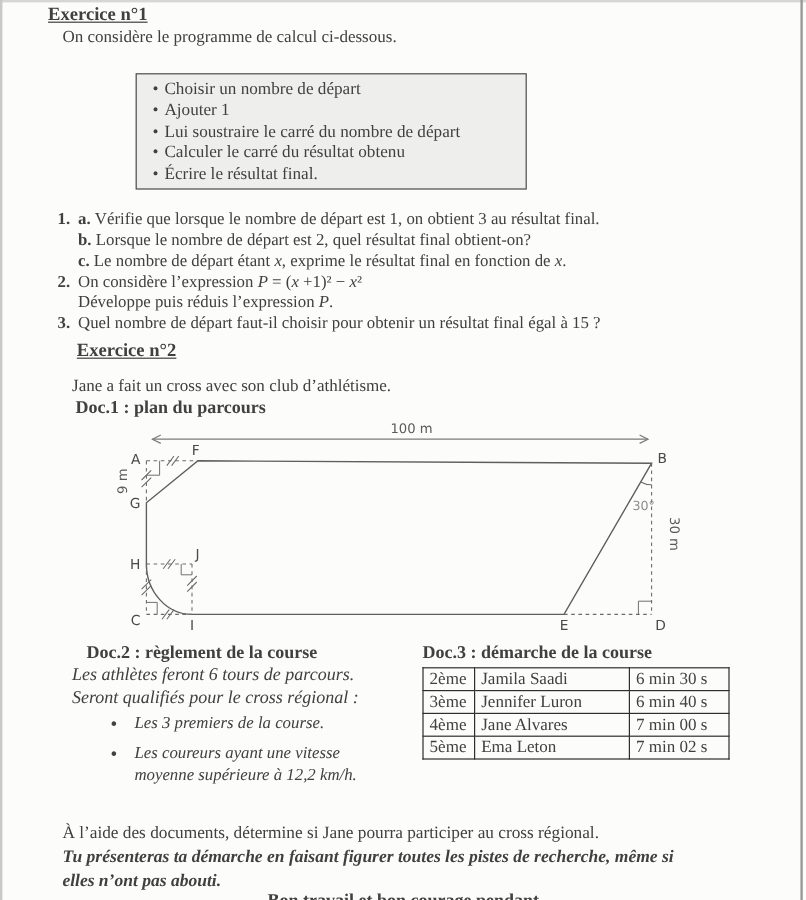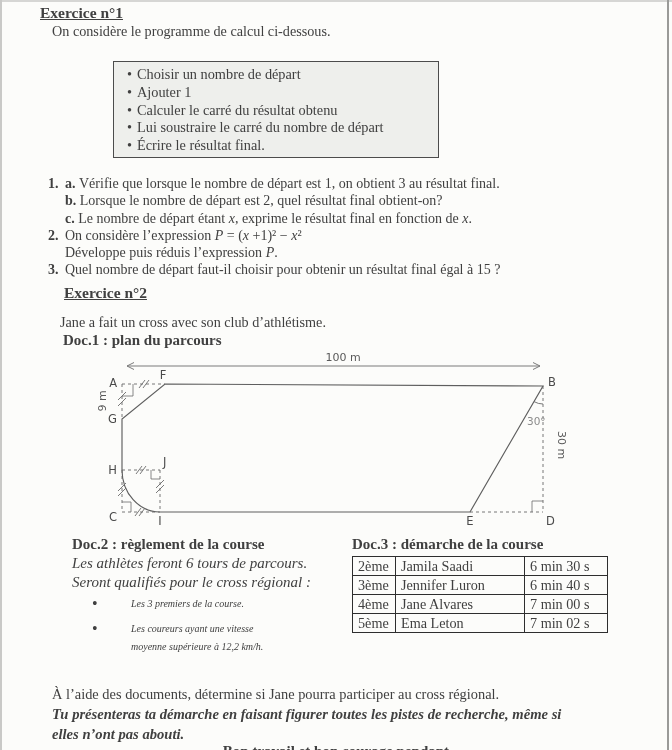--- a/index.html
+++ b/index.html
@@ -26,26 +26,26 @@
 
   .q-block{left:48px;top:175px;width:610px;}
   .q-row{font-size:14px;line-height:17.3px;white-space:nowrap;}
   .q-num{display:inline-block;width:17px;font-weight:bold;}
   .sb{font-weight:bold;}
   .si{font-style:italic;}
 
   .doc-heading{font-size:15px;font-weight:bold;white-space:nowrap;}
   .u{text-align:right;}
 
-  .doc2-lines{left:72px;top:554px;width:300px;}
+  .doc2-lines{left:60px;top:554px;width:300px;}
   .d2-line{font-style:italic;font-size:15px;line-height:18.8px;white-space:nowrap;}
   .b-list{left:92px;top:595px;width:250px;}
   .b-row{display:flex;margin-bottom:6px;}
   .b-dot{width:20px;flex:0 0 20px;font-size:16px;line-height:18.6px;}
-  .b-line{font-style:italic;font-size:10px;line-height:18.6px;white-space:nowrap;margin-left:19px;}
+  .b-line{font-style:italic;font-size:14px;line-height:18.6px;white-space:nowrap;}
 
   .res-table{border-collapse:collapse;font-size:14.2px;}
   .res-table td{border:1px solid #2e2e2e;height:18px;padding:0 5px;white-space:nowrap;}
   .res-table td.c-rank{width:32px;}
   .res-table td.c-name{width:118px;}
   .res-table td.c-time{width:72px;}
 
   .task-line{font-size:14.4px;white-space:nowrap;}
   .task-emph{font-size:14.6px;font-weight:bold;font-style:italic;white-space:nowrap;}
   .footer-cut{left:0;top:743px;width:672px;text-align:center;
@@ -72,24 +72,24 @@
   <div class="abs program-box">
     <div>
 
     <div class="p-row">
         <span class="bt">•</span><span>Choisir un nombre de départ</span>
       </div>
         <div class="p-row">
         <span class="bt">•</span><span>Ajouter 1</span>
       </div>
         <div class="p-row">
+        <span class="bt">•</span><span>Lui soustraire le carré du nombre de départ</span>
+      </div>
+        <div class="p-row">
         <span class="bt">•</span><span>Calculer le carré du résultat obtenu</span>
-      </div>
-        <div class="p-row">
-        <span class="bt">•</span><span>Lui soustraire le carré du nombre de départ</span>
       </div>
         <div class="p-row">
         <span class="bt">•</span><span>Écrire le résultat final.</span>
       </div>
       </div>
   </div>
 
   <div class="abs q-block">
 
   <div class="q-row">

